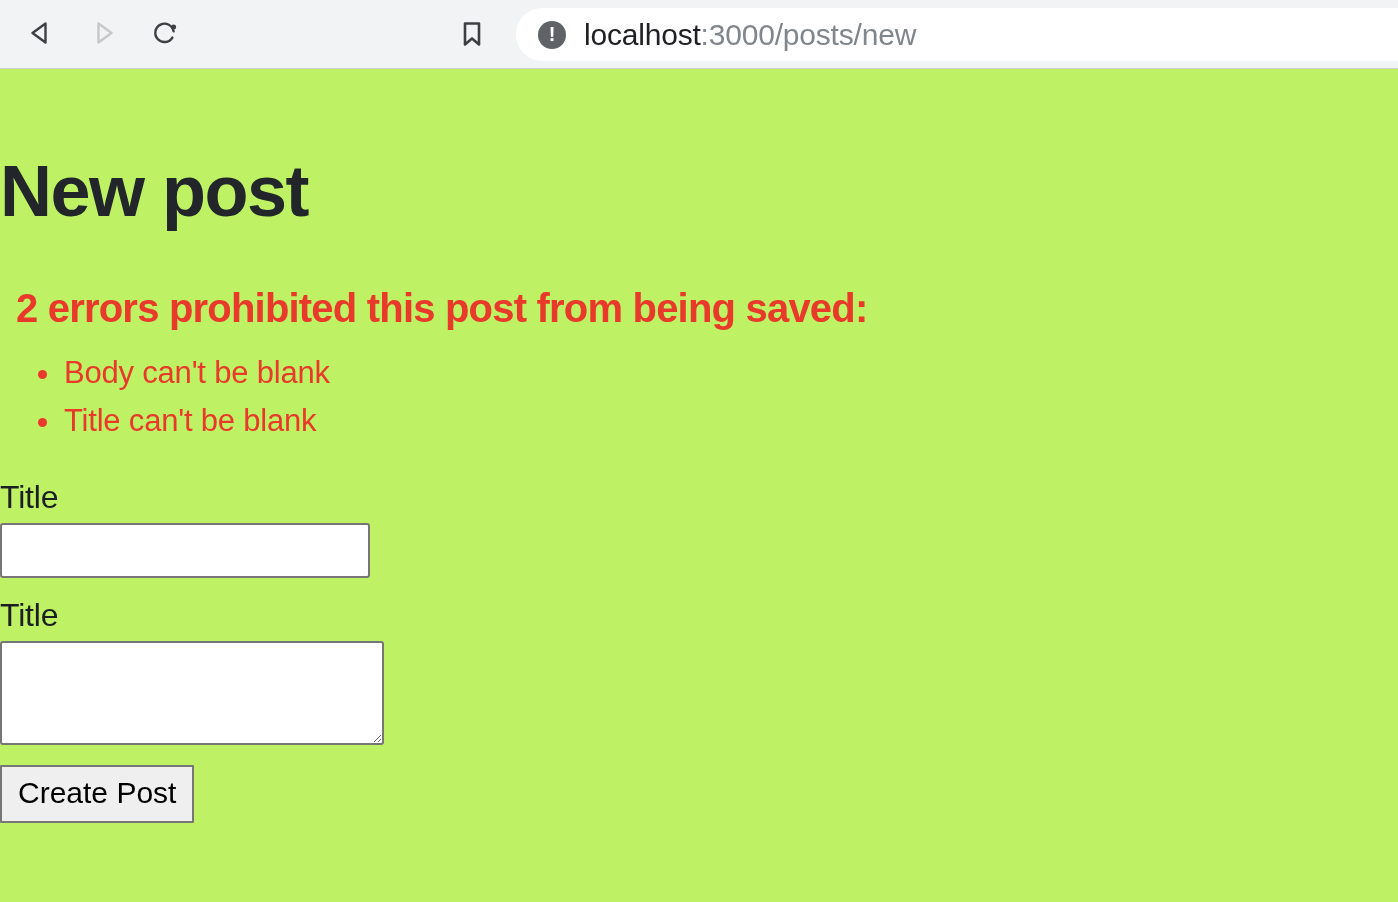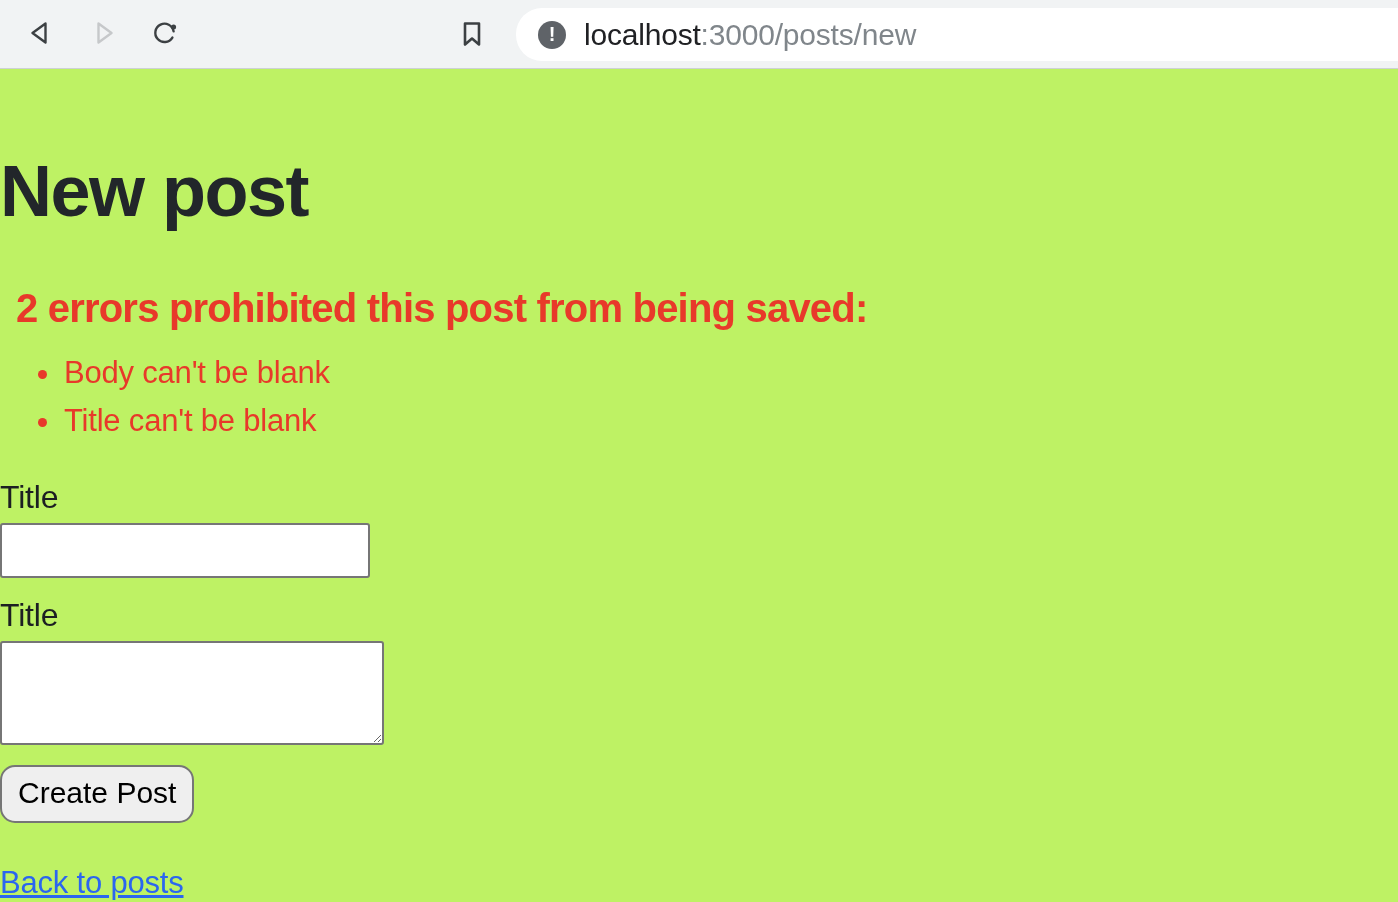--- a/index.html
+++ b/index.html
@@ -203,21 +203,21 @@
     overflow: hidden;
   }
   .submit-btn {
     display: block;
     font-family: "Liberation Sans", sans-serif;
     font-size: 30px;
     line-height: 34px;
     color: #000000;
     background: #efefef;
     border: 2px solid #767676;
-    border-radius: 15px;
+    border-radius: 1px;
     padding: 9px 16px 11px 16px;
     margin: 0;
     cursor: pointer;
   }
   .back-link {
     position: absolute;
     left: 0;
     top: 795px;
     font-size: 31px;
     line-height: 38px;
@@ -295,15 +295,14 @@
     <label class="field-label">Title</label>
     <input class="title-input" type="text" value="" style="">
 
     <label class="field-label">Title</label>
     <textarea class="body-textarea" style=""></textarea>
 
     <button class="submit-btn" type="submit">Create Post</button>
 
   </form>
 
-  <a class="back-link" href="#">Back to posts</a>
 
 </div>
 
 </body></html>

